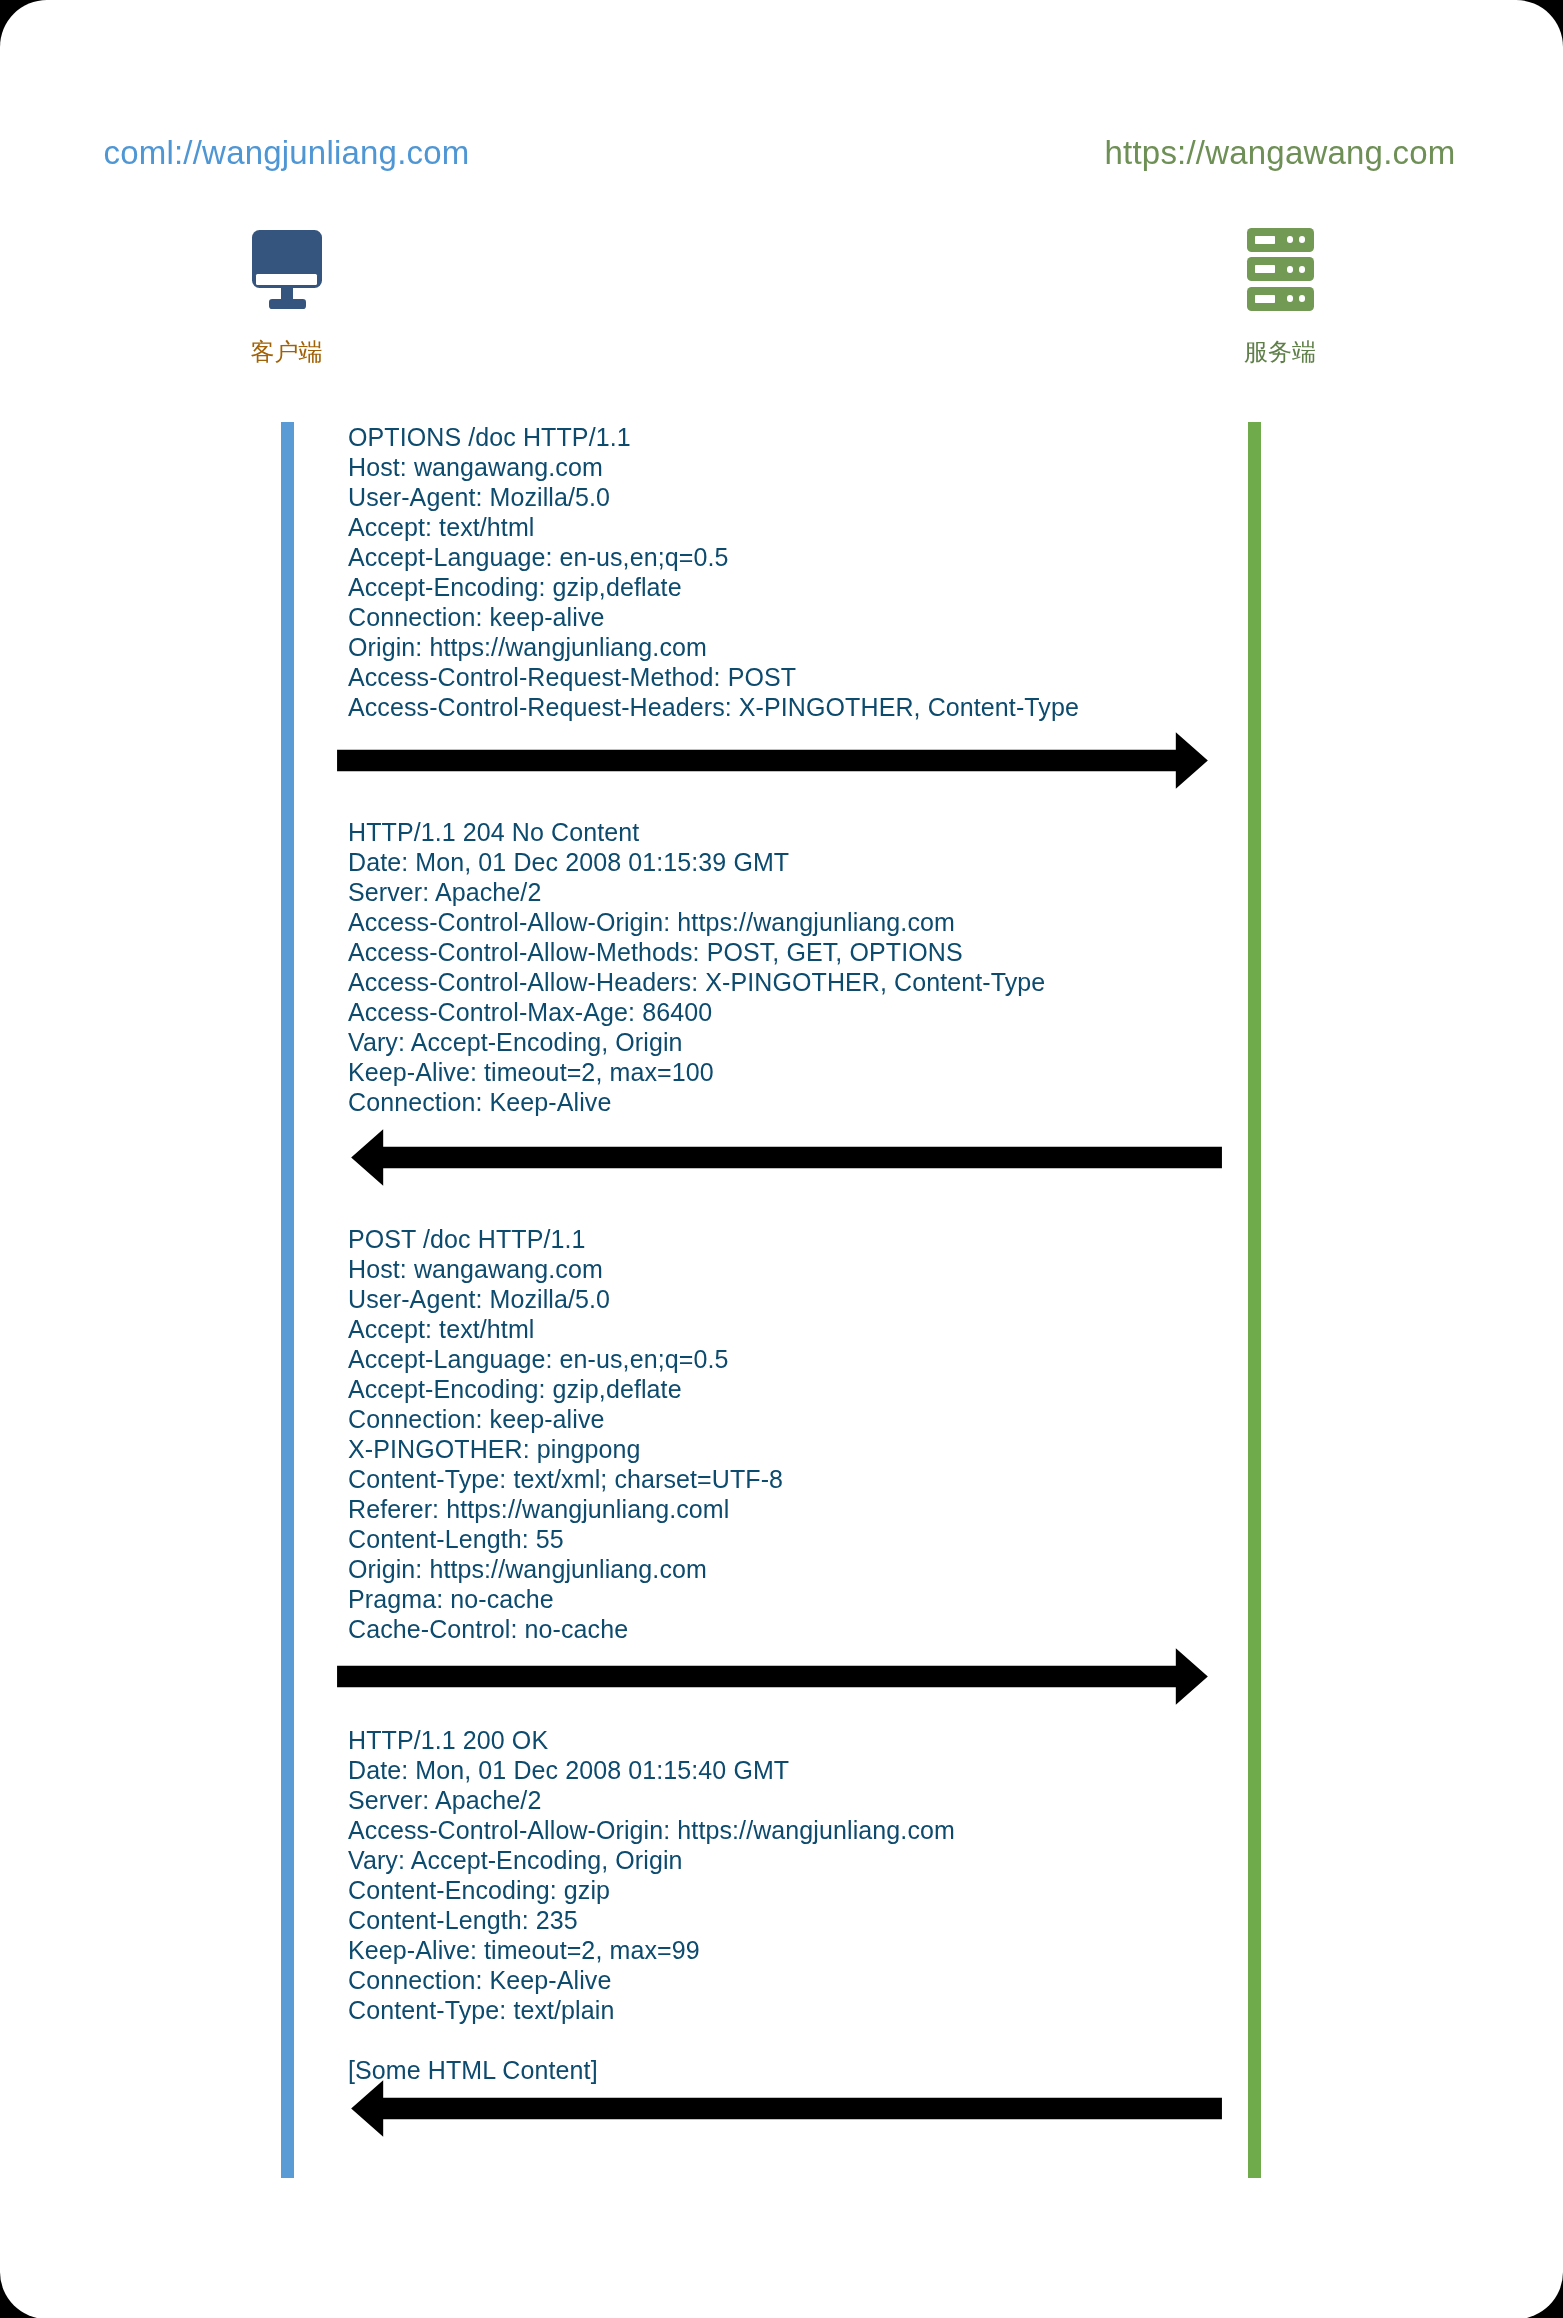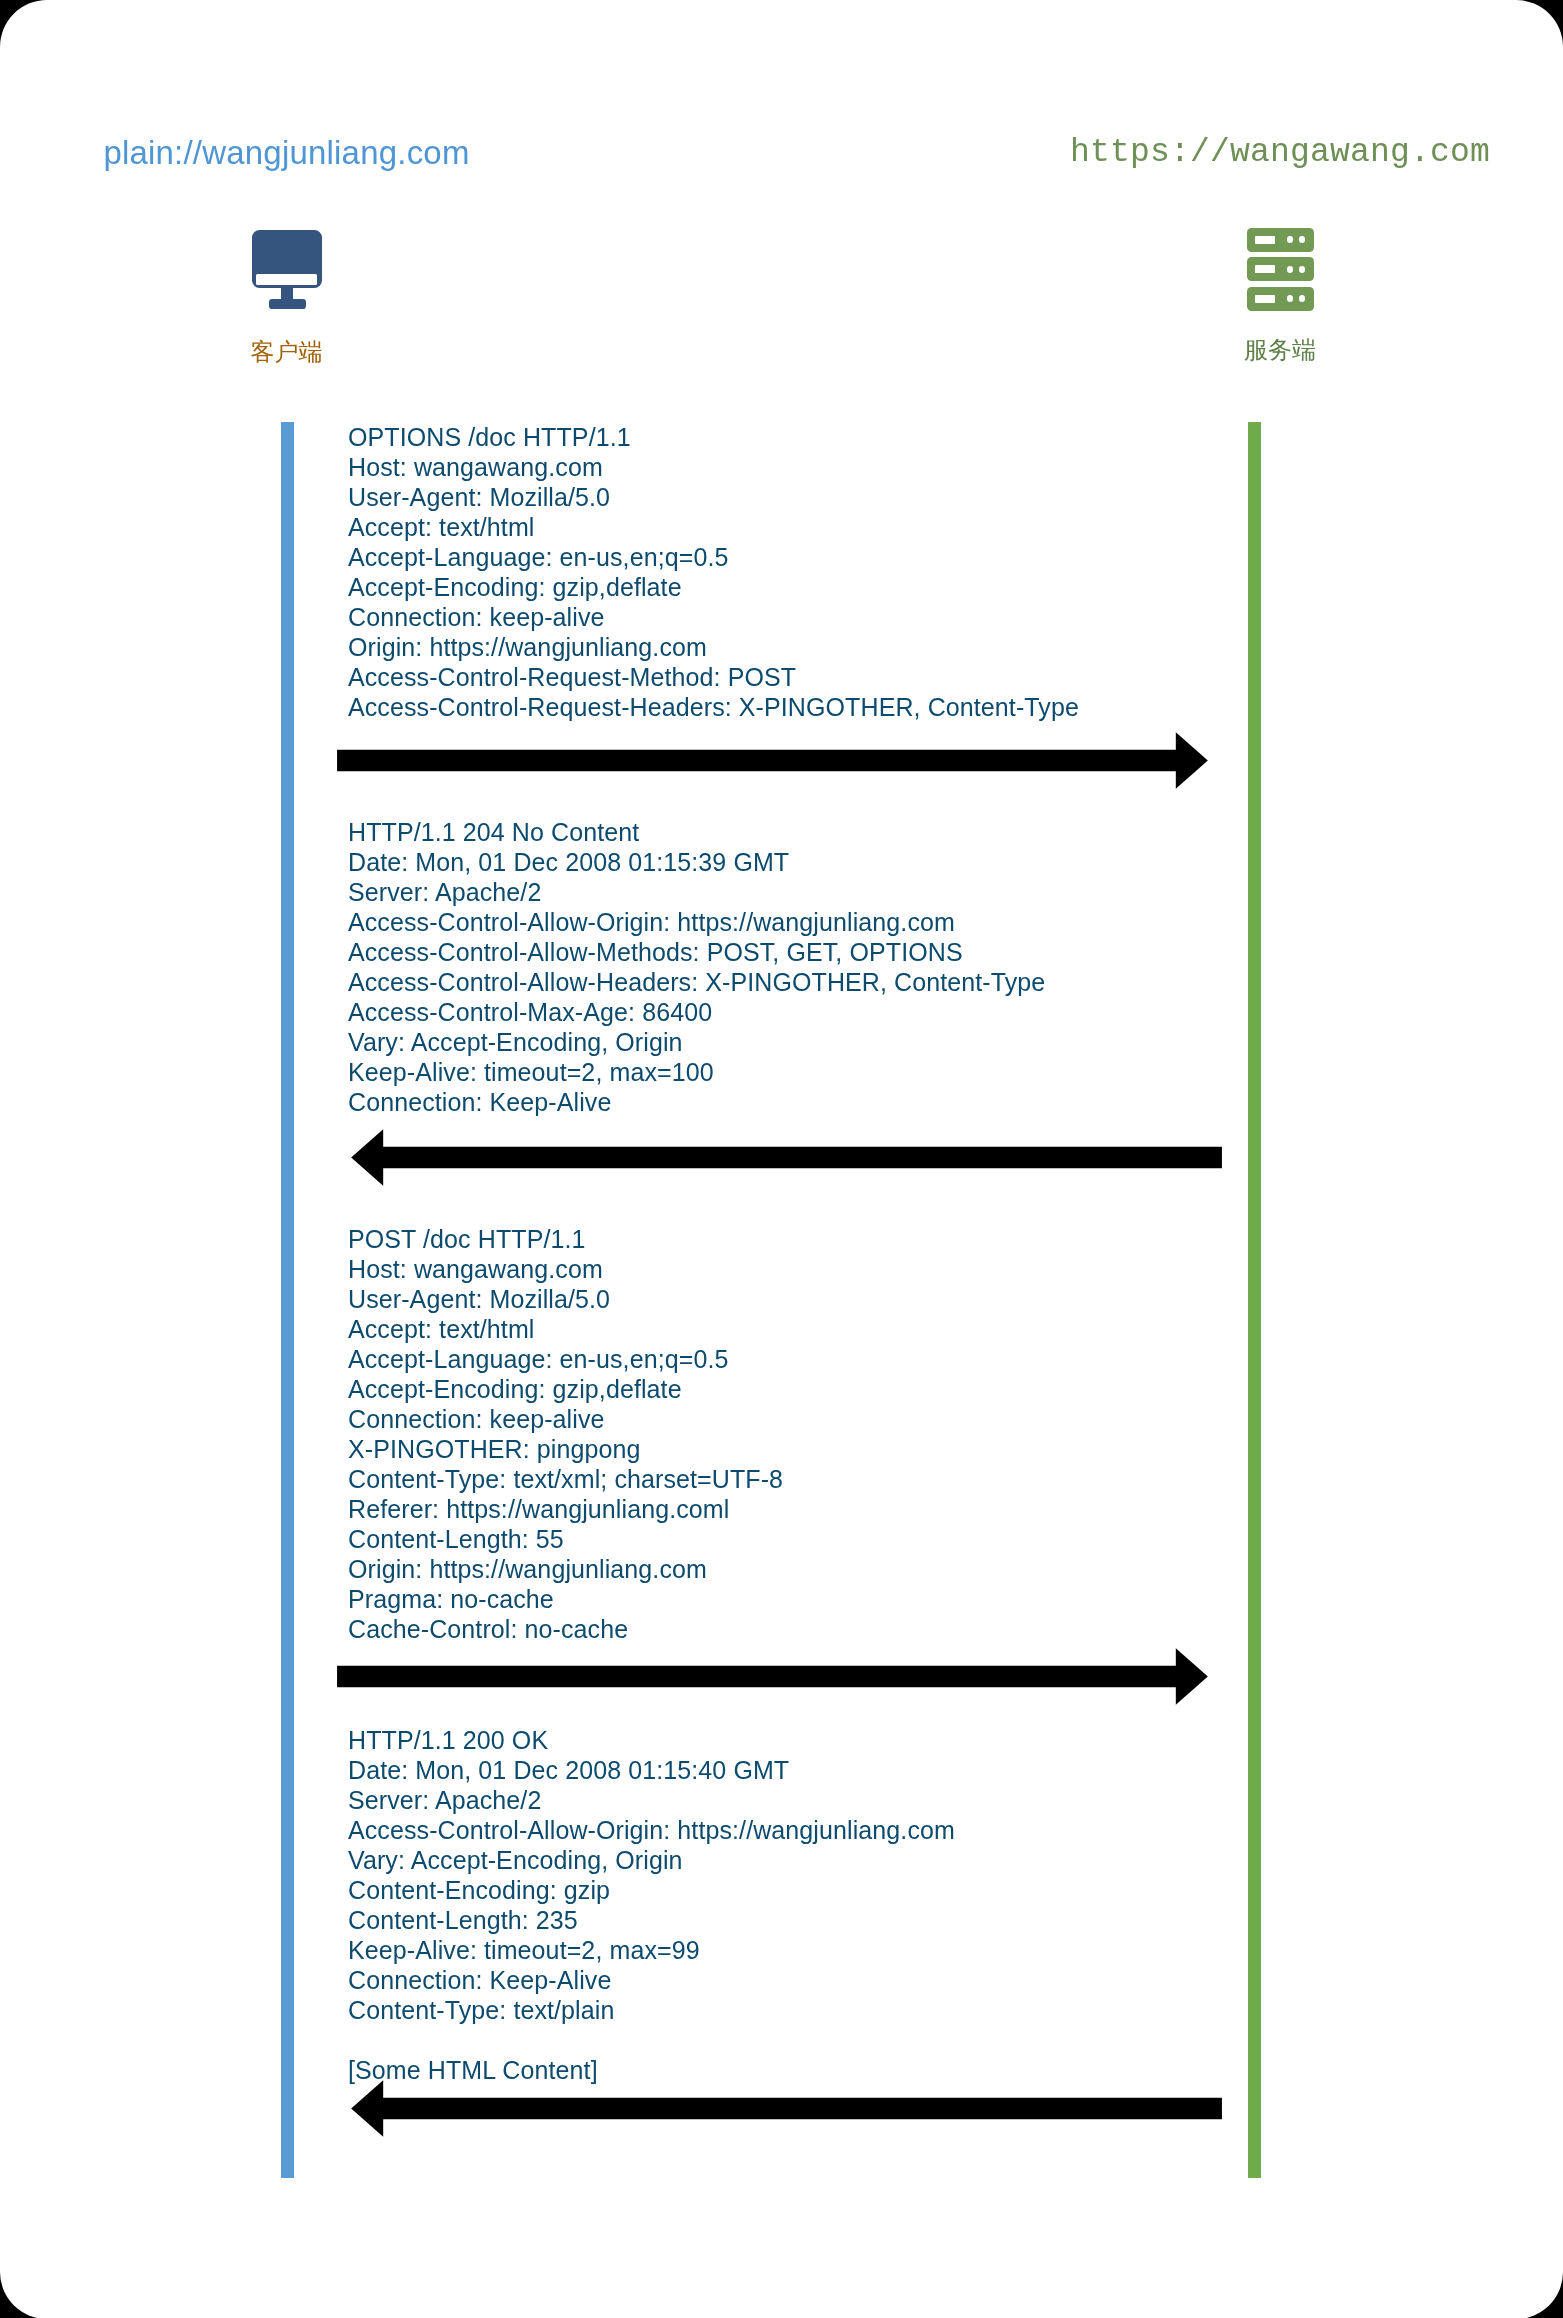--- a/index.html
+++ b/index.html
@@ -43,21 +43,20 @@
 
   #actor-client {
     left: 0px;
     top: 134px;
     width: 573px;
   }
   #actor-server {
     left: 1001px;
     top: 134px;
     width: 558px;
-    font-family: Liberation Mono, monospace;
   }
   #actor-client .actor-url { color: #4F96D4; }
   #actor-client .actor-label { color: #a16207; }
   #actor-server .actor-url { color: #6E8F55; }
   #actor-server .actor-label { color: #5F7F48; }
 
   .actor-icon-wrap {
     height: 115px;
     margin-top: 40px;
     display: flex;
@@ -171,21 +170,21 @@
     height: 61px;
   }
   .arrow svg { display: block; }
 </style>
 </head>
 <body>
 
 <div id="page">
 
   <div class="actor" id="actor-client">
-    <div class="actor-url">plain://wangjunliang.com</div>
+    <div class="actor-url">coml://wangjunliang.com</div>
     <div class="actor-icon-wrap">
       <div class="monitor">
         <div class="screen"></div>
         <div class="neck"></div>
         <div class="base"></div>
       </div>
     </div>
     <div class="actor-label">客户端</div>
   </div>
 

